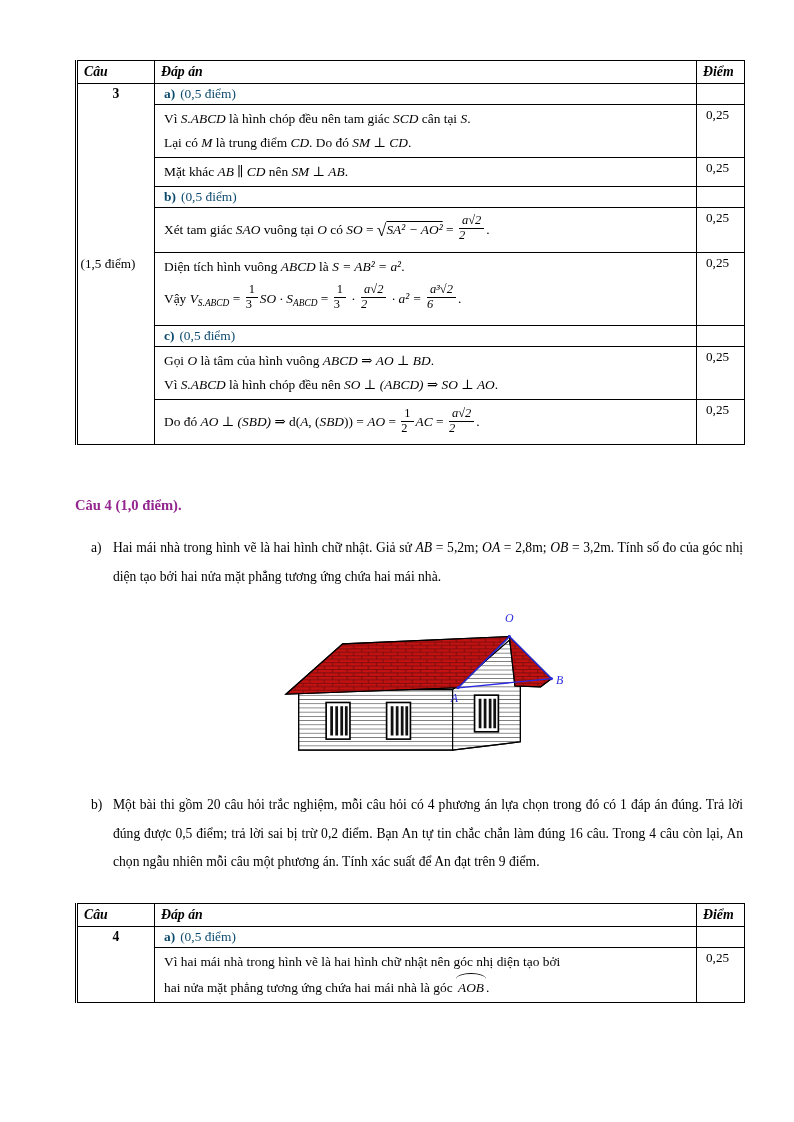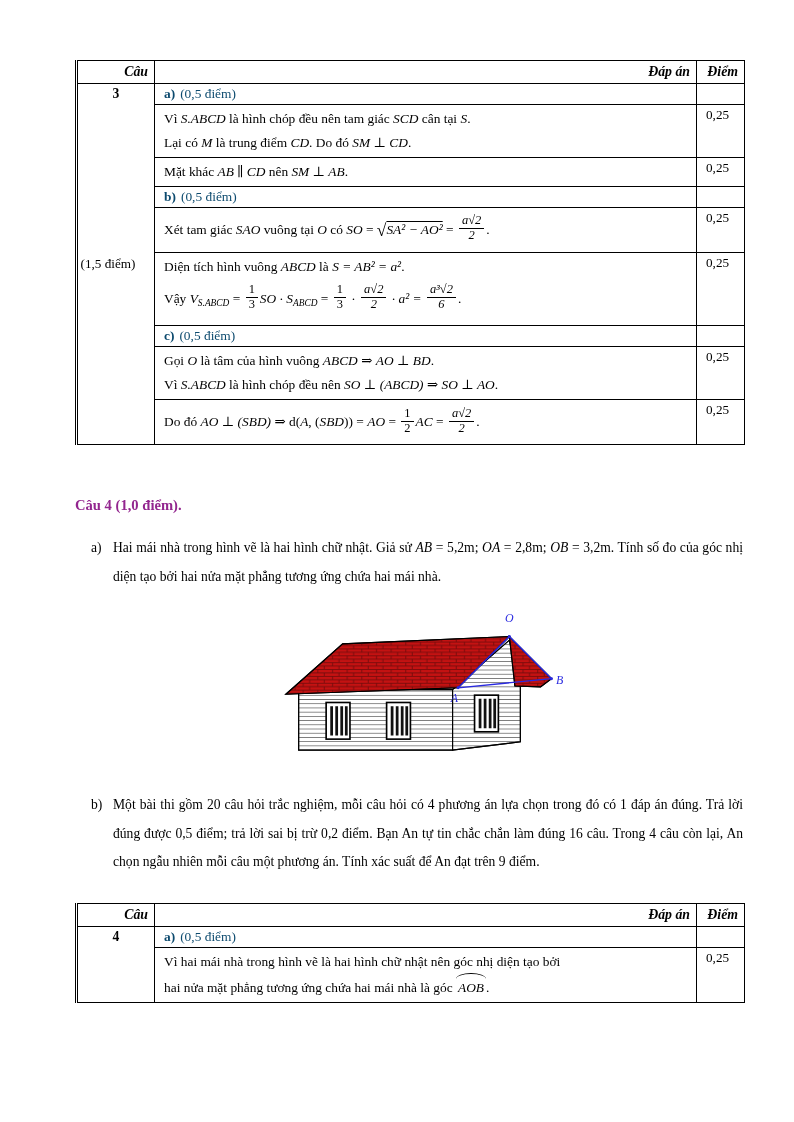--- a/index.html
+++ b/index.html
@@ -1,33 +1,33 @@
 <!DOCTYPE html>
 <html><head>
 <meta charset="utf-8">
 <style>
 *{margin:0;padding:0;box-sizing:border-box}
 html,body{background:#fff}
 body{font-family:"Liberation Serif","DejaVu Serif",serif;color:#000}
 .page{position:relative;width:794px;height:1122px;margin:0 auto;background:#fff;overflow:hidden}
 .anskey{border-collapse:collapse;width:670px;margin:60px 0 0 75px;font-size:13.4px}
 .anskey th,.anskey td{border:1px solid #000}
-.anskey th{font-style:italic;font-weight:bold;padding:3px 6px;text-align:right;font-size:13.8px}
+.anskey th{font-style:italic;font-weight:bold;padding:3px 6px;text-align:left;font-size:13.8px}
 .dl{border-left:3px double #000 !important}
 .anskey td{padding:2px 9px;vertical-align:top}
 .qcell{text-align:center;position:relative;padding:3px 2px}
 .qnum{font-weight:bold;font-size:13.6px}
 .qpts{position:absolute;top:50%;left:0;right:16px;transform:translateY(-50%);font-size:13.2px}
 .sub{color:#0c4a6e}
 .sub .b{font-weight:bold}
 .sub .sp{margin-left:5px}
 .sc{text-align:left;padding-top:4px;font-size:13.2px}
 .ans .line{line-height:24px}
 .ans .fline{line-height:40px}
-.frac{display:inline-block;vertical-align:middle;text-align:center;font-size:0.93em;line-height:1.12;padding:0 2px;position:relative;top:-2px}
+.frac{display:inline-block;vertical-align:middle;text-align:left;font-size:0.93em;line-height:1.12;padding:0 2px;position:relative;top:-2px}
 .frac .num{display:block;border-bottom:1px solid #000;padding:0 3px}
 .frac .den{display:block}
 .fi{font-style:italic}
 .rsign{font-size:1.3em;vertical-align:-2px}
 .rad{text-decoration:overline}
 .hat{position:relative;font-style:italic;display:inline-block;padding:2px 2px 0}
 .hat::before{content:"";position:absolute;left:0;right:0;top:-1px;height:5px;border-top:1.3px solid #000;border-radius:50% 50% 0 0/100% 100% 0 0}
 .sec-title{margin:52px 0 0 75px;font-size:14.6px;font-weight:bold;color:#93268f}
 .item{display:flex;margin-left:91px;width:652px;font-size:13.6px;line-height:28.5px}
 .item .mk{width:22px;flex:none}

